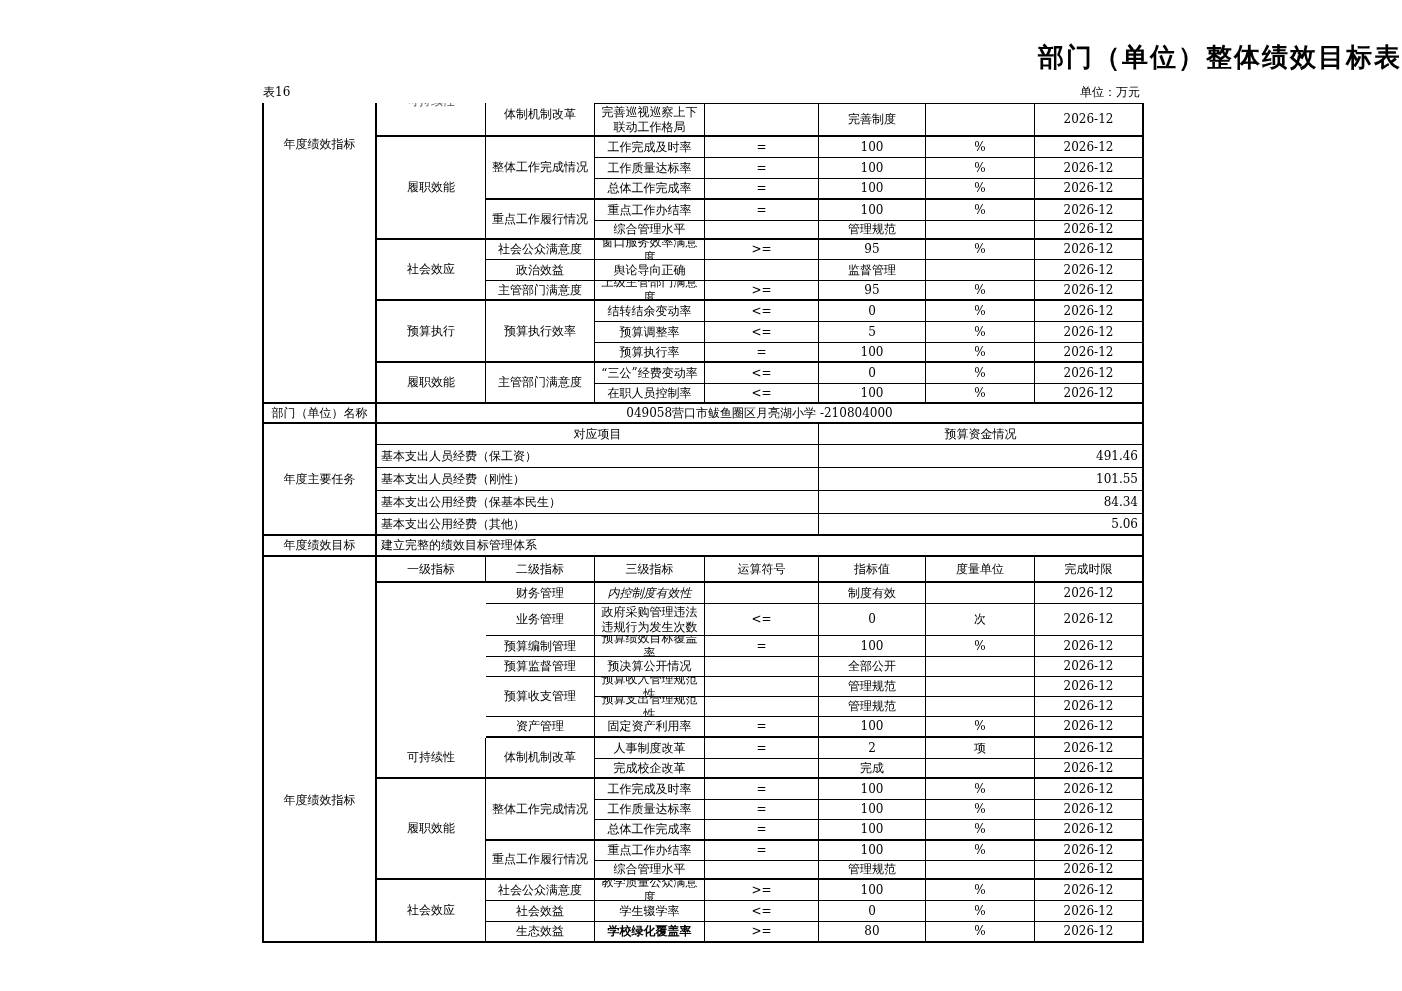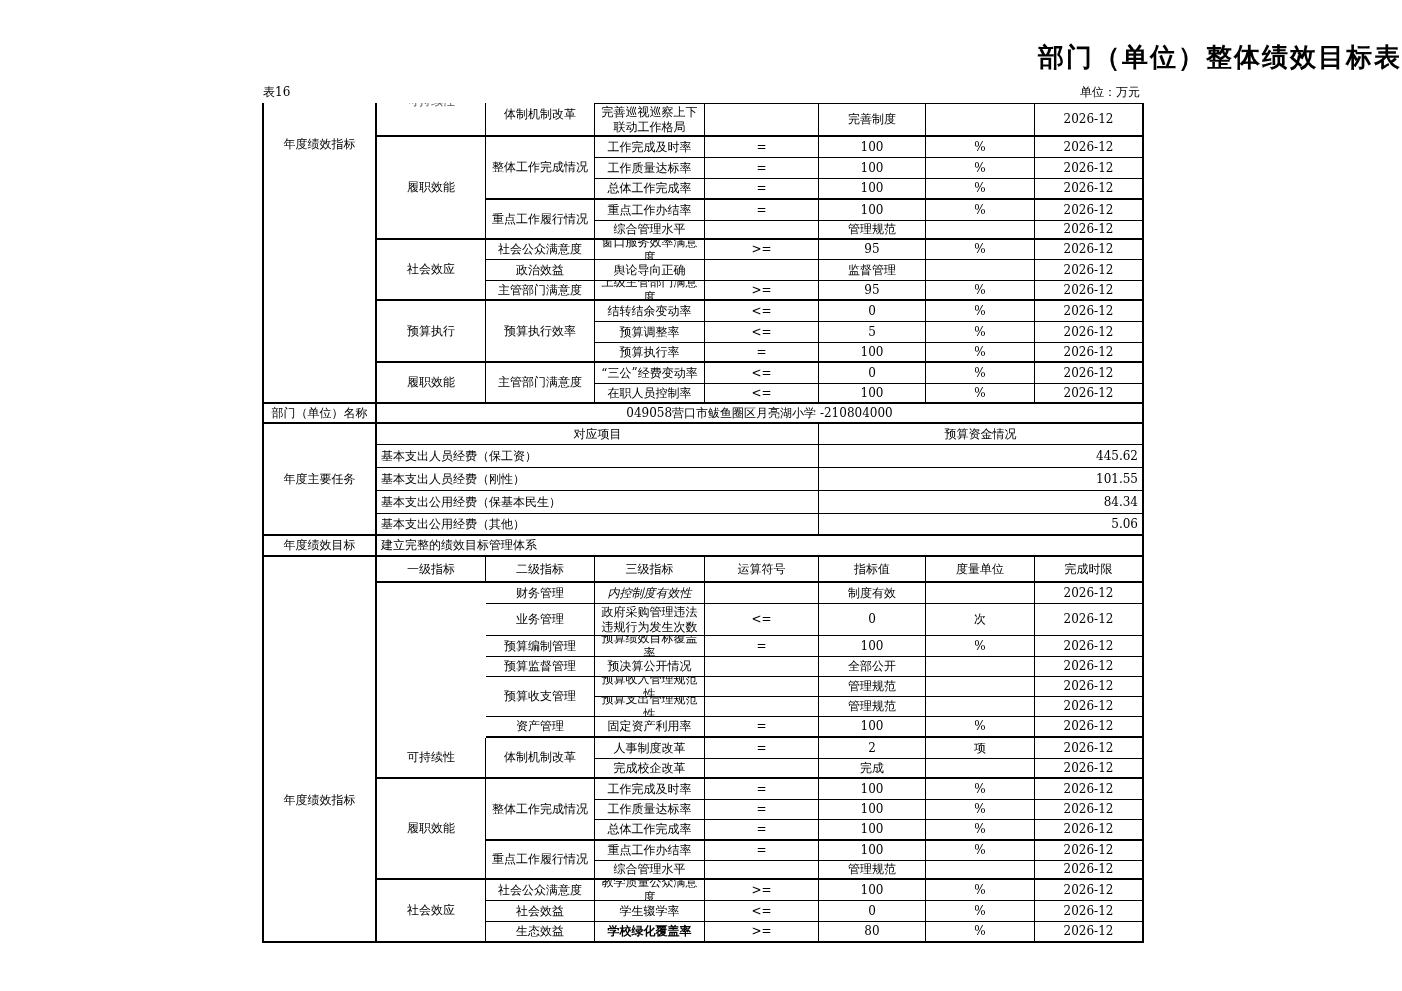--- a/index.html
+++ b/index.html
@@ -113,21 +113,21 @@
       <div class="cell" style="grid-area: 14 / 5 / span 1 / span 1; border-right: 1px solid rgb(0, 0, 0); border-bottom: 2px solid rgb(0, 0, 0);">&lt;=</div>
       <div class="cell" style="grid-area: 14 / 6 / span 1 / span 1; border-right: 1px solid rgb(0, 0, 0); border-bottom: 2px solid rgb(0, 0, 0);">100</div>
       <div class="cell" style="grid-area: 14 / 7 / span 1 / span 1; border-right: 1px solid rgb(0, 0, 0); border-bottom: 2px solid rgb(0, 0, 0);">%</div>
       <div class="cell" style="grid-area: 14 / 8 / span 1 / span 1; border-right: none; border-bottom: 2px solid rgb(0, 0, 0);">2026-12</div>
       <div class="cell bold" style="grid-area: 15 / 1 / span 1 / span 1; border-right: 2px solid rgb(0, 0, 0); border-bottom: 2px solid rgb(0, 0, 0);">部门（单位）名称</div>
       <div class="cell" style="grid-area: 15 / 2 / span 1 / span 7; border-right: none; border-bottom: 2px solid rgb(0, 0, 0);">049058营口市鲅鱼圈区月亮湖小学 -210804000</div>
       <div class="cell bold" style="grid-area: 16 / 1 / span 5 / span 1; border-right: 2px solid rgb(0, 0, 0); border-bottom: 2px solid rgb(0, 0, 0);">年度主要任务</div>
       <div class="cell bold" style="grid-area: 16 / 2 / span 1 / span 4; border-right: 1px solid rgb(0, 0, 0); border-bottom: 1px solid rgb(0, 0, 0);">对应项目</div>
       <div class="cell bold" style="grid-area: 16 / 6 / span 1 / span 3; border-right: none; border-bottom: 1px solid rgb(0, 0, 0);">预算资金情况</div>
       <div class="cell al" style="grid-area: 17 / 2 / span 1 / span 4; border-right: 1px solid rgb(0, 0, 0); border-bottom: 1px solid rgb(0, 0, 0);">基本支出人员经费（保工资）</div>
-      <div class="cell ar" style="grid-area: 17 / 6 / span 1 / span 3; border-right: none; border-bottom: 1px solid rgb(0, 0, 0);">445.62</div>
+      <div class="cell ar" style="grid-area: 17 / 6 / span 1 / span 3; border-right: none; border-bottom: 1px solid rgb(0, 0, 0);">491.46</div>
       <div class="cell al" style="grid-area: 18 / 2 / span 1 / span 4; border-right: 1px solid rgb(0, 0, 0); border-bottom: 1px solid rgb(0, 0, 0);">基本支出人员经费（刚性）</div>
       <div class="cell ar" style="grid-area: 18 / 6 / span 1 / span 3; border-right: none; border-bottom: 1px solid rgb(0, 0, 0);">101.55</div>
       <div class="cell al" style="grid-area: 19 / 2 / span 1 / span 4; border-right: 1px solid rgb(0, 0, 0); border-bottom: 1px solid rgb(0, 0, 0);">基本支出公用经费（保基本民生）</div>
       <div class="cell ar" style="grid-area: 19 / 6 / span 1 / span 3; border-right: none; border-bottom: 1px solid rgb(0, 0, 0);">84.34</div>
       <div class="cell al" style="grid-area: 20 / 2 / span 1 / span 4; border-right: 1px solid rgb(0, 0, 0); border-bottom: 2px solid rgb(0, 0, 0);">基本支出公用经费（其他）</div>
       <div class="cell ar" style="grid-area: 20 / 6 / span 1 / span 3; border-right: none; border-bottom: 2px solid rgb(0, 0, 0);">5.06</div>
       <div class="cell bold" style="grid-area: 21 / 1 / span 1 / span 1; border-right: 2px solid rgb(0, 0, 0); border-bottom: 2px solid rgb(0, 0, 0);">年度绩效目标</div>
       <div class="cell al" style="grid-area: 21 / 2 / span 1 / span 7; border-right: none; border-bottom: 2px solid rgb(0, 0, 0);">建立完整的绩效目标管理体系</div>
       <div class="cell bold" style="grid-area: 22 / 1 / span 18 / span 1; border-right: 2px solid rgb(0, 0, 0); border-bottom: none; align-items: flex-start; padding-top: 236px;">年度绩效指标</div>
       <div class="cell bold" style="grid-area: 22 / 2 / span 1 / span 1; border-right: 1px solid rgb(0, 0, 0); border-bottom: 2px solid rgb(0, 0, 0);">一级指标</div>

